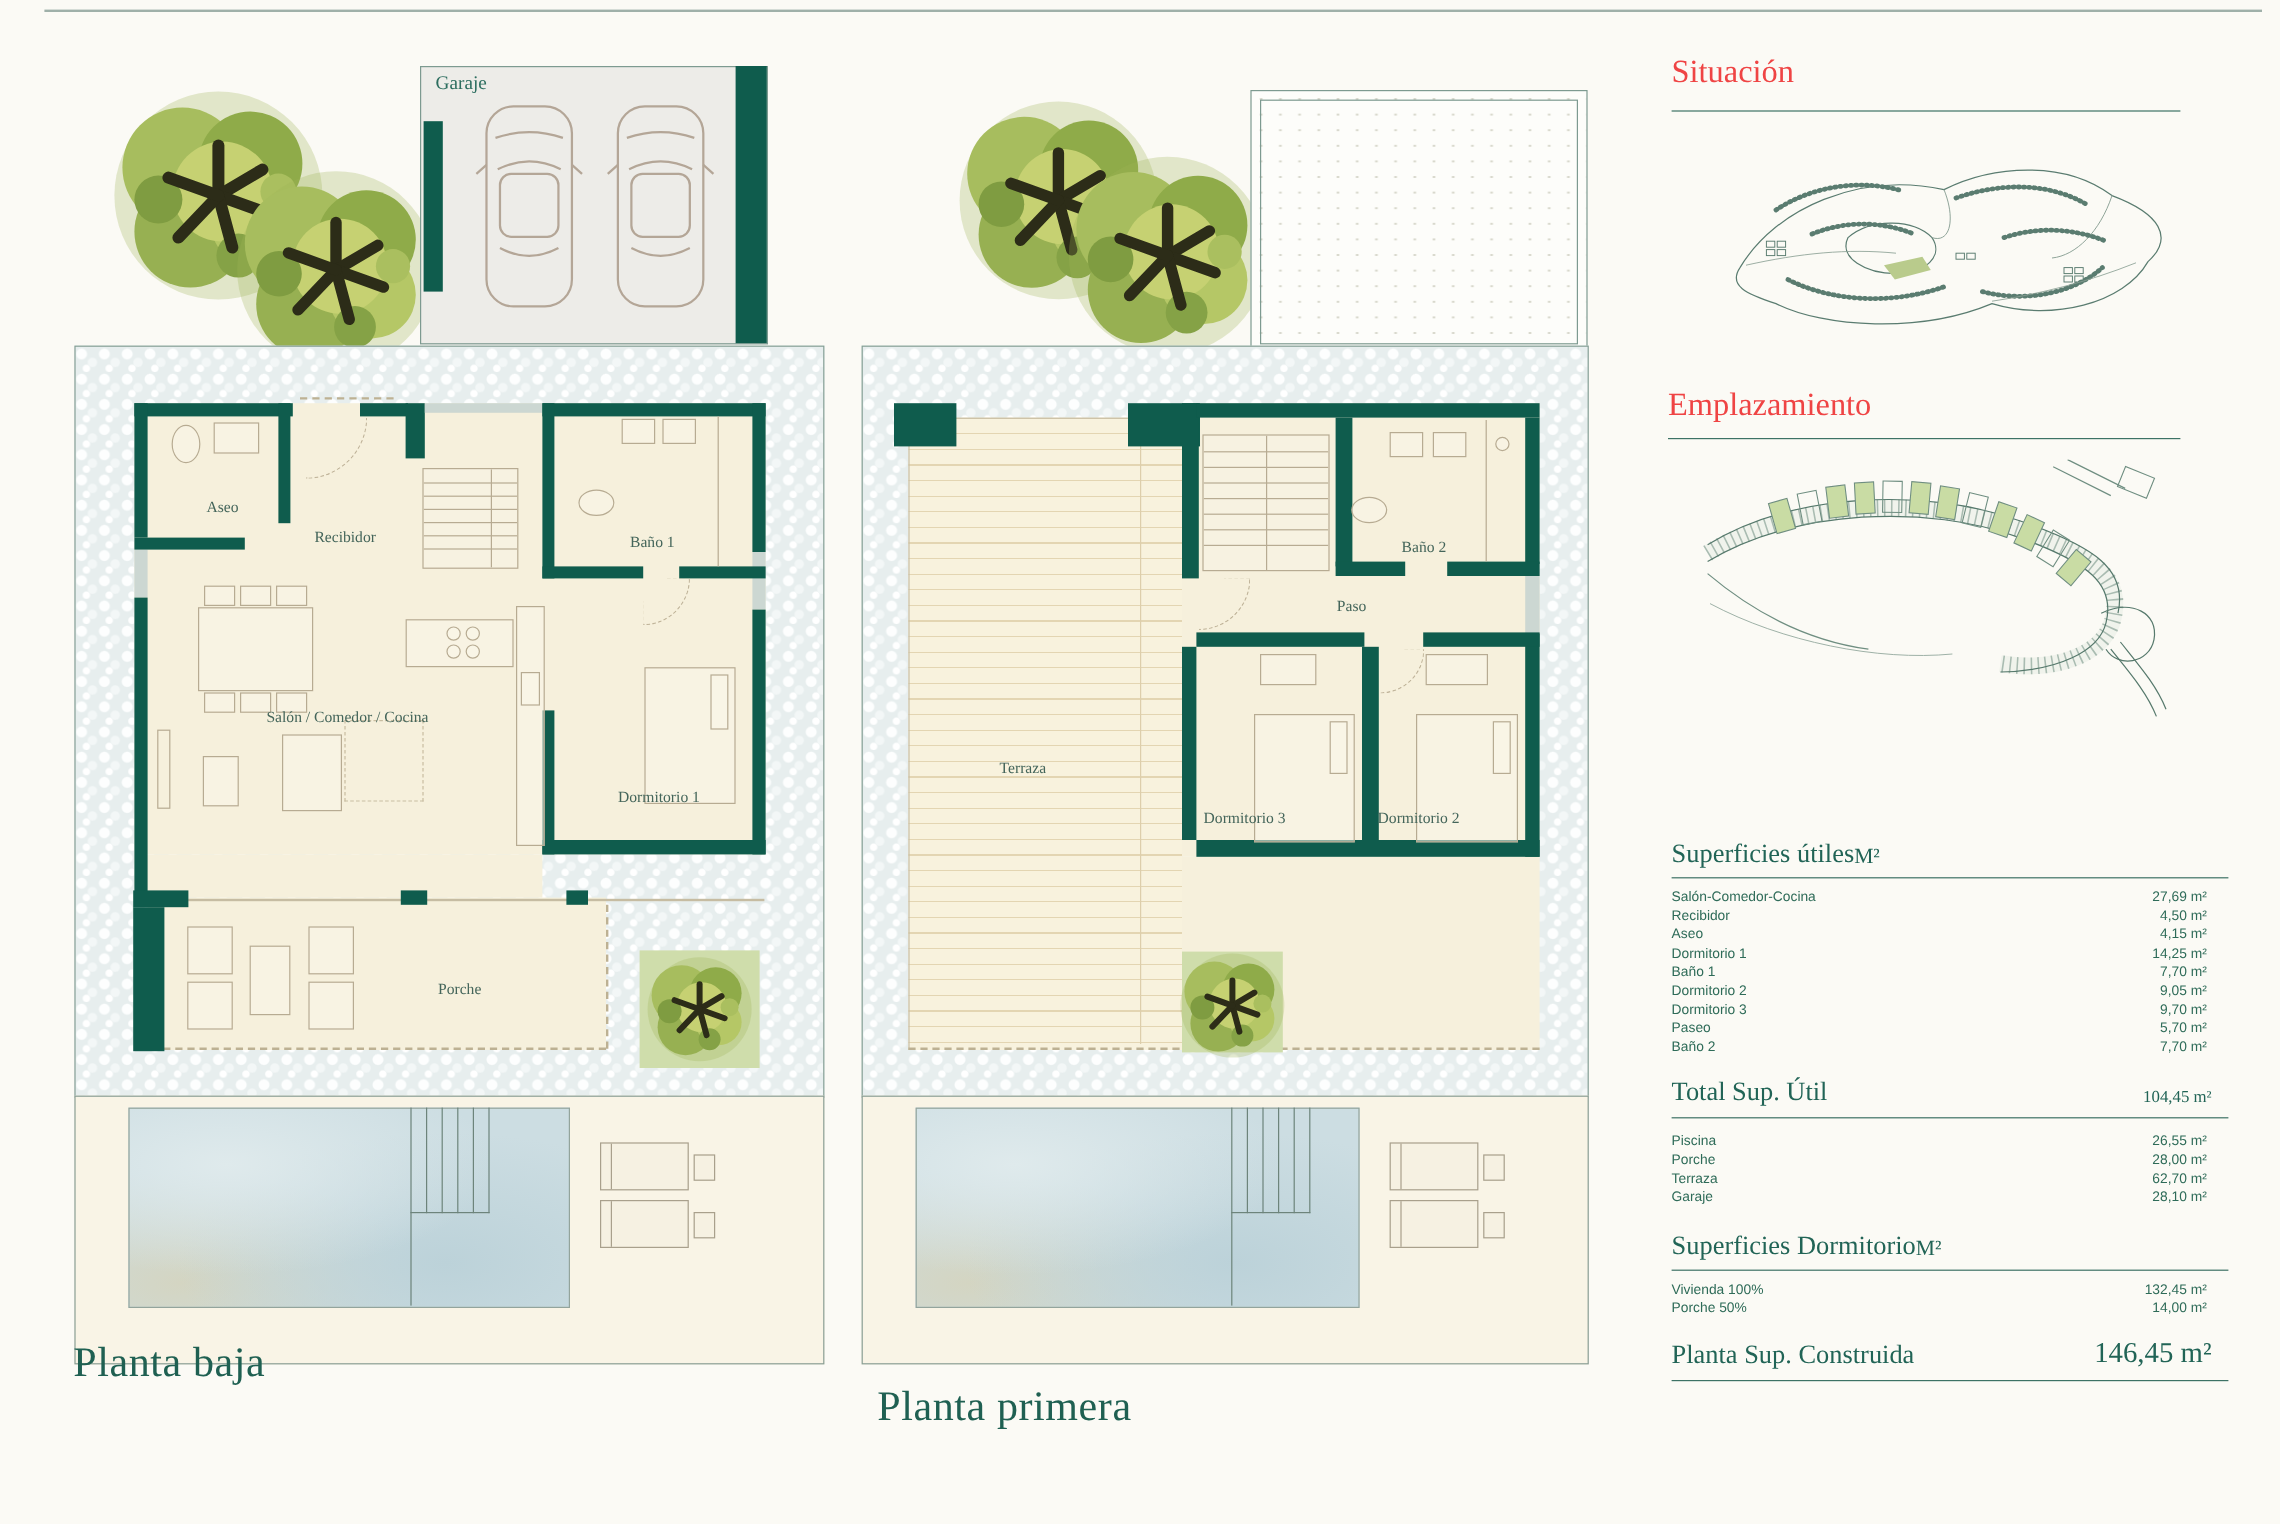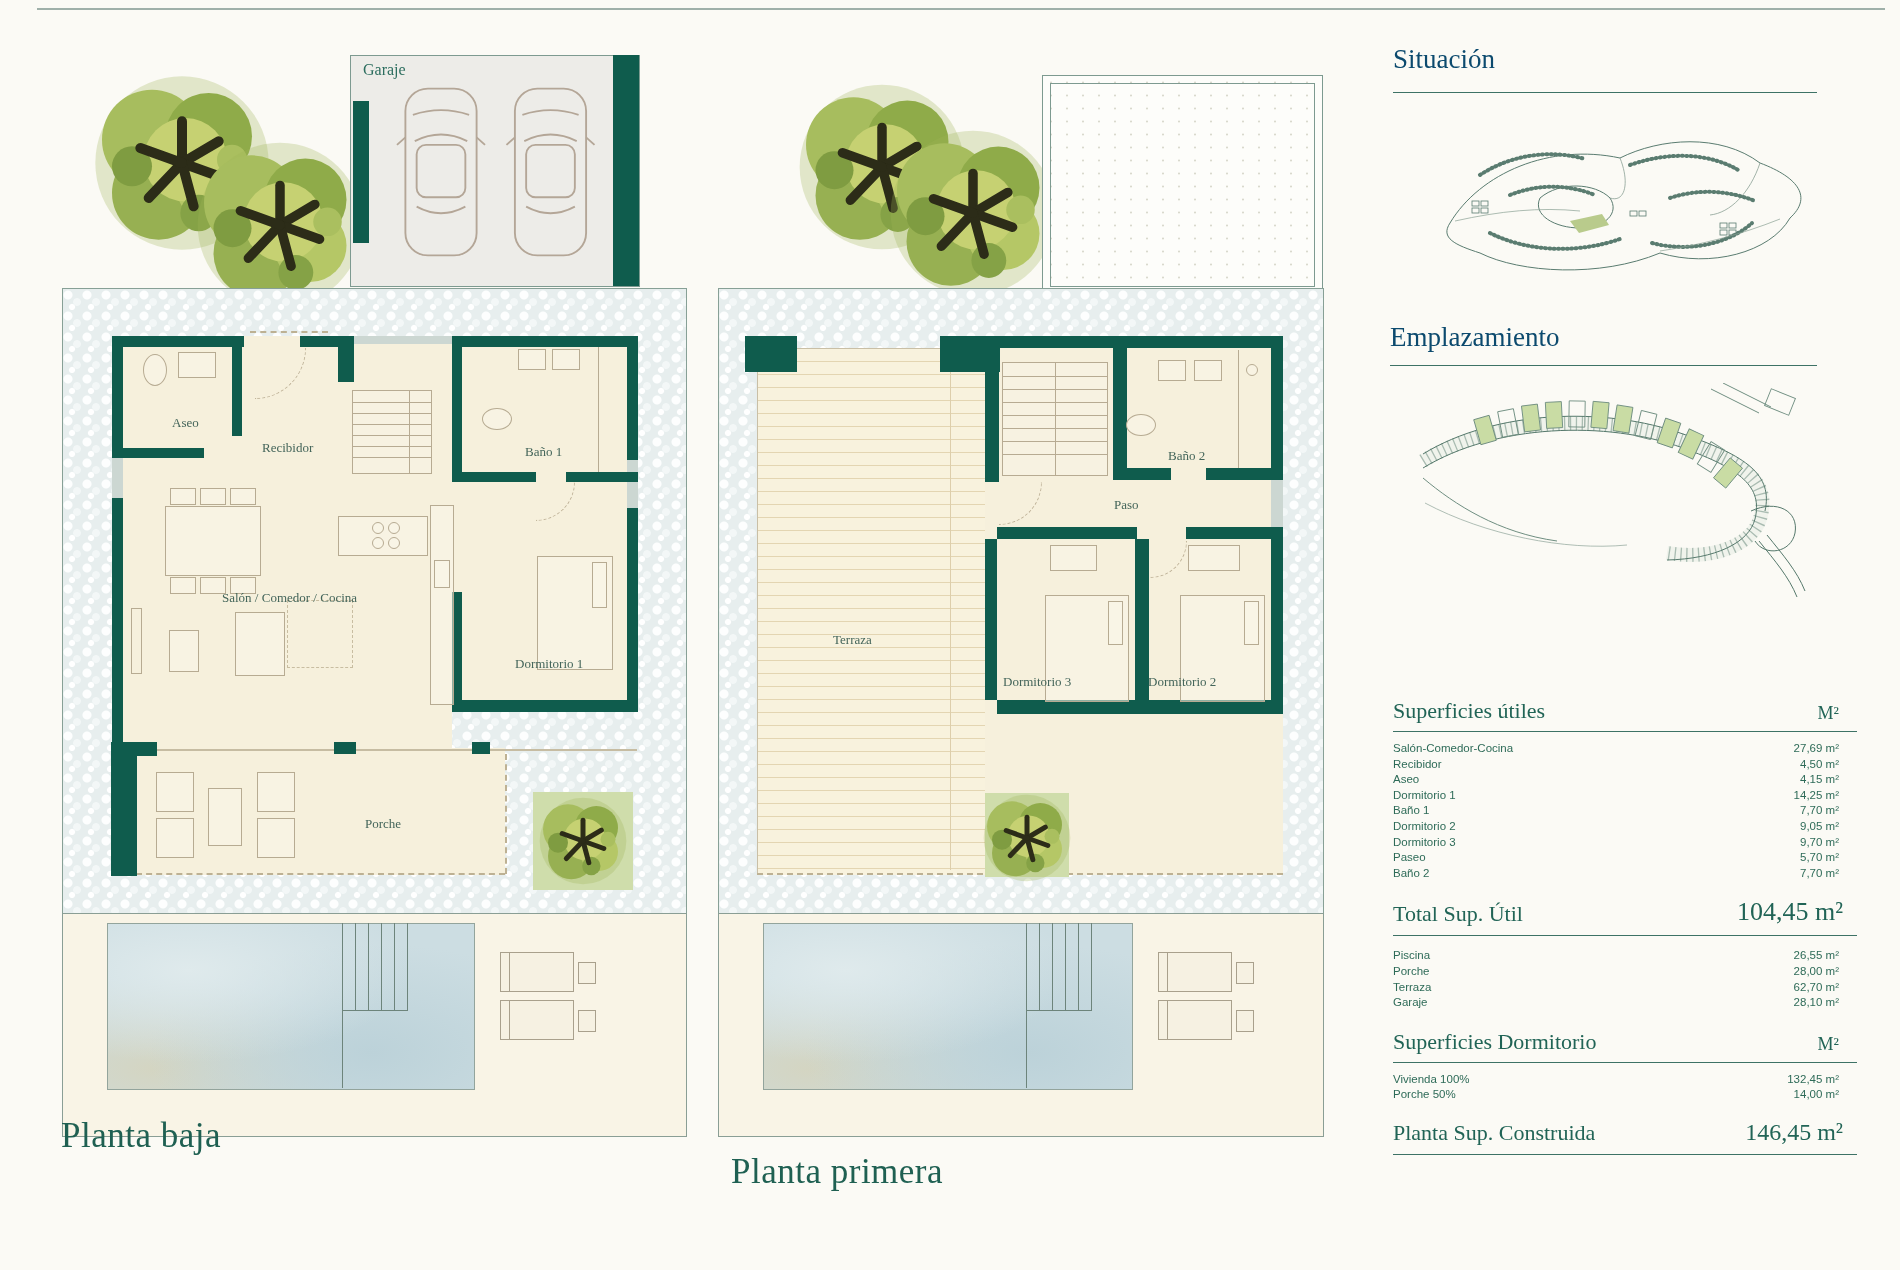--- a/index.html
+++ b/index.html
@@ -36,41 +36,41 @@
     background-image:
       radial-gradient(ellipse at 22% 28%,#dfeaec 0%,rgba(223,234,236,0) 55%),
       radial-gradient(ellipse at 72% 78%,#bcd2d9 0%,rgba(188,210,217,0) 60%),
       radial-gradient(ellipse at 12% 88%,#d4d5c2 0%,rgba(212,213,194,0) 45%);}
   .steps i{position:absolute;top:0;bottom:0;width:1px;background:#6d847b;}
   .lounger{position:absolute;border:1px solid #a9a08c;background:#f6f1e2;}
   .lounger:after{content:"";position:absolute;left:8px;top:0;bottom:0;width:1px;background:#a9a08c;}
   .sidetab{position:absolute;border:1px solid #a9a08c;background:#f6f1e2;}
   .lbl{position:absolute;color:#44655a;font-size:13px;white-space:nowrap;}
   .plan-title{position:absolute;color:#1f6052;font-size:35px;letter-spacing:.5px;}
-  .sec-title{position:absolute;color:#0c4a6e;font-size:27px;}
+  .sec-title{position:absolute;color:#ef4444;font-size:27px;}
   .rule{position:absolute;height:0;border-top:1.5px solid #3d7265;}
   .toprule{position:absolute;height:2px;background:#9fb0a9;}
   
   .stairs{position:absolute;border:1px solid #b7ab92;overflow:hidden;background:rgba(250,246,233,.4);}
   .stairs i{position:absolute;left:0;right:0;height:1px;background:#b7ab92;}
   .stairs b{position:absolute;top:0;bottom:0;width:1px;background:#b7ab92;}
   
   .tablecol{position:absolute;left:1393px;width:464px;font-family:"Liberation Sans",sans-serif;}
-  .thead{display:flex;justify-content:space-between;align-items:flex-end;
+  .thead{display:flex;justify-content:flex-start;align-items:flex-end;
          font-family:"Liberation Serif",serif;color:#216456;
          border-bottom:1.5px solid #3d7265;padding-bottom:7px;}
   .thead .t{font-size:22px;}
   .thead .u{font-size:18px;padding-right:18px;}
   .trow{display:flex;justify-content:space-between;font-size:11.5px;line-height:15.6px;color:#2e6b58;}
   .tval{padding-right:18px;}
   .totrow{display:flex;justify-content:space-between;align-items:flex-end;
           font-family:"Liberation Serif",serif;color:#216456;
           border-bottom:1.5px solid #3d7265;padding-bottom:8px;}
   .totrow .t{font-size:22px;}
-  .totrow .v{font-size:26px;padding-right:14px;}
+  .totrow .v{font-size:14px;padding-right:14px;}
   .tree{position:absolute;}
   svg{display:block;}
 </style>
 </head>
 <body>
 
 <div id="canvas">
 
   <svg width="0" height="0" style="position:absolute">
     <defs>

